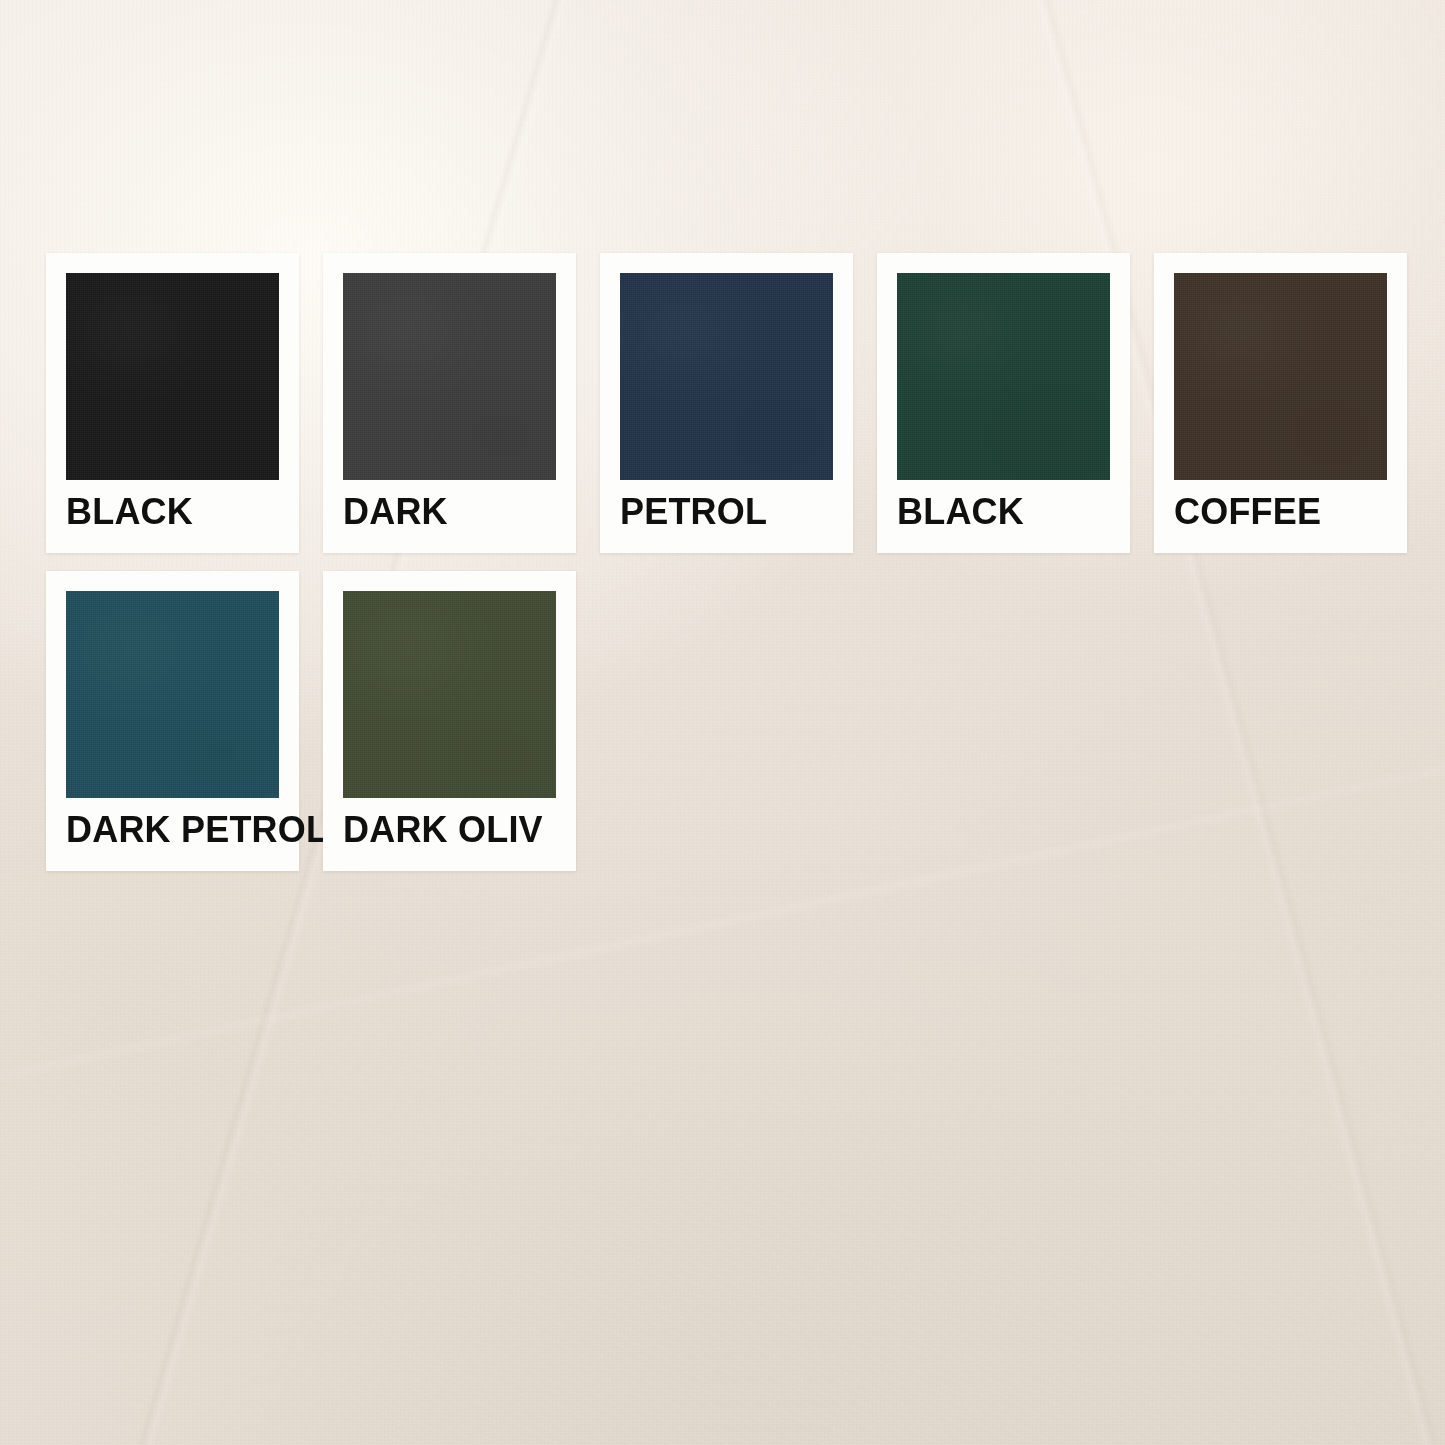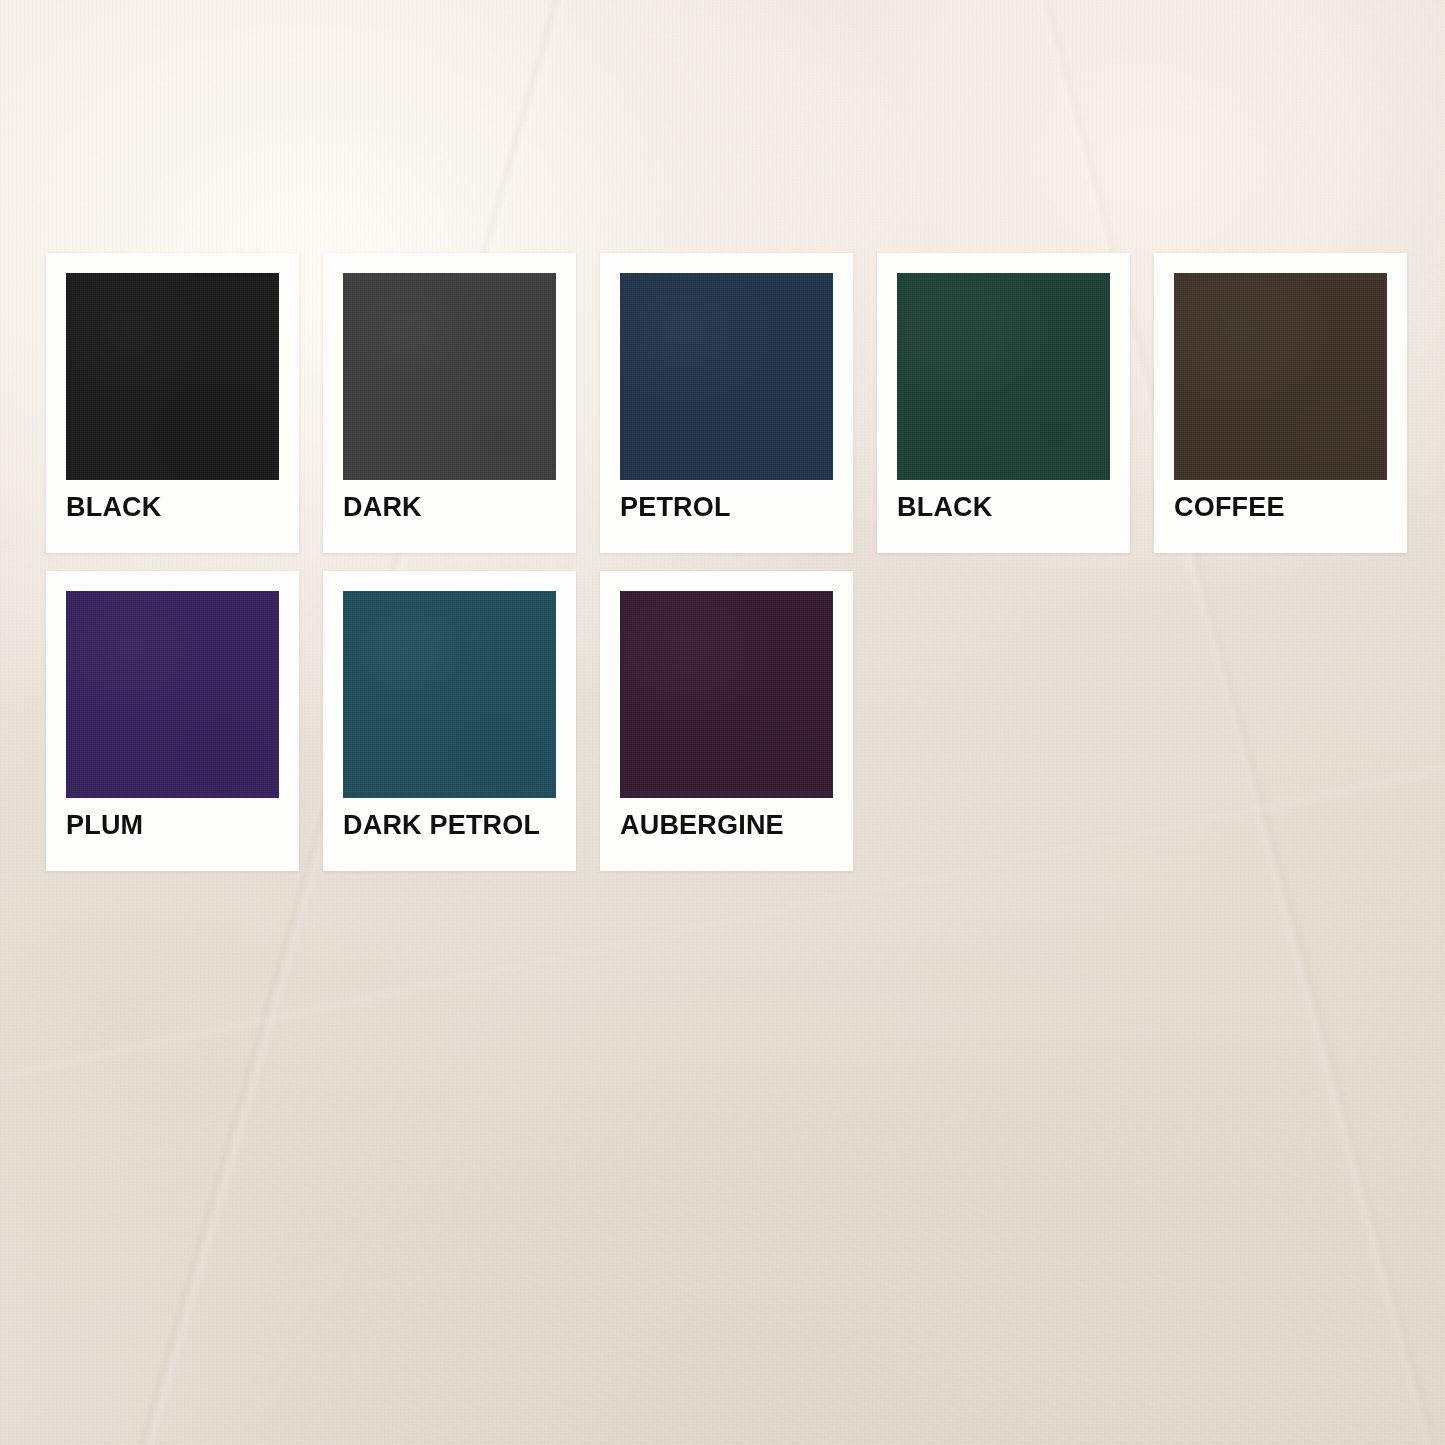--- a/index.html
+++ b/index.html
@@ -90,21 +90,21 @@
     background-image:
       repeating-linear-gradient(0deg,  rgba(255,255,255,0.045) 0px, rgba(255,255,255,0.045) 1px, rgba(0,0,0,0.035) 1px, rgba(0,0,0,0.035) 2px),
       repeating-linear-gradient(90deg, rgba(255,255,255,0.035) 0px, rgba(255,255,255,0.035) 1px, rgba(0,0,0,0.030) 1px, rgba(0,0,0,0.030) 2px),
       radial-gradient(ellipse 60% 50% at 30% 28%, rgba(255,255,255,0.055) 0%, rgba(255,255,255,0) 70%),
       radial-gradient(ellipse 55% 45% at 74% 78%, rgba(0,0,0,0.055) 0%, rgba(0,0,0,0) 70%);
   }
   .swatch-label {
     width: 213px;
     margin-top: 14px;
     color: #101010;
-    font-size: 27px;
+    font-size: 36px;
     font-weight: 700;
     letter-spacing: 0.2px;
     line-height: 1;
     text-align: left;
     white-space: nowrap;
   }
 </style>
 </head>
 <body>
 
@@ -127,25 +127,21 @@
       </div>
       <div class="swatch-card">
         <div class="swatch-chip" style="background-color: rgb(30, 64, 53);"></div>
         <div class="swatch-label">BLACK</div>
       </div>
       <div class="swatch-card">
         <div class="swatch-chip" style="background-color: rgb(63, 51, 40);"></div>
         <div class="swatch-label">COFFEE</div>
       </div>
       <div class="swatch-card">
-        <div class="swatch-chip" style="background-color: rgb(56, 33, 92);"></div>
-        <div class="swatch-label">PLUM</div>
-      </div>
-      <div class="swatch-card">
         <div class="swatch-chip" style="background-color: rgb(31, 78, 90);"></div>
         <div class="swatch-label">DARK PETROL</div>
       </div>
       <div class="swatch-card">
-        <div class="swatch-chip" style="background-color: rgb(51, 28, 46);"></div>
-        <div class="swatch-label">AUBERGINE</div>
+        <div class="swatch-chip" style="background-color: rgb(66, 75, 50);"></div>
+        <div class="swatch-label">DARK OLIV</div>
       </div>
     </div>
 </div>
 
 </body></html>

